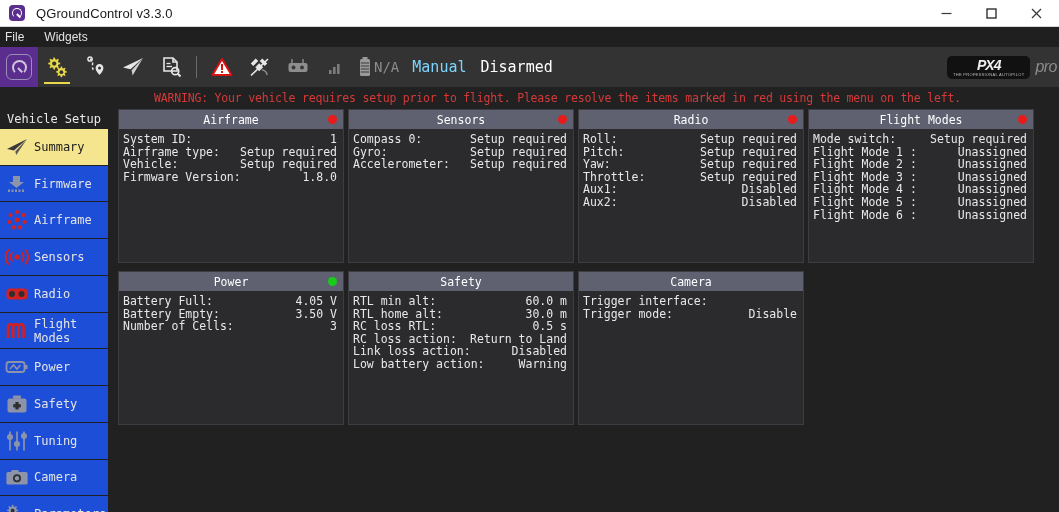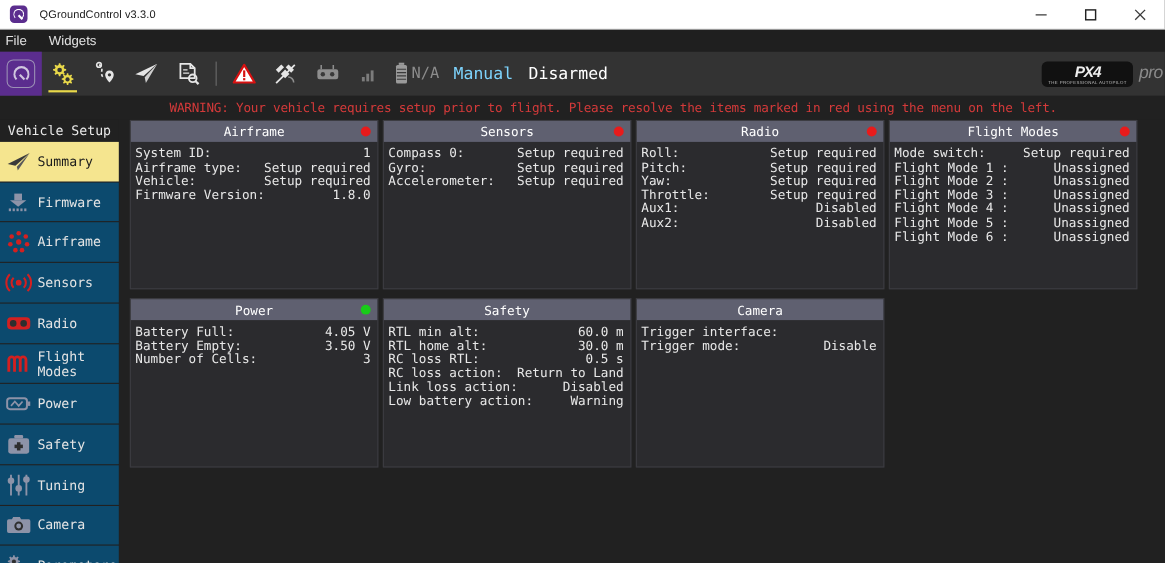--- a/index.html
+++ b/index.html
@@ -24,21 +24,21 @@
   .qlogo::before{
     content:"";position:absolute;left:3px;top:3px;width:8px;height:8px;
     border:1.6px solid #ffffff;border-radius:50%;
     border-bottom-color:transparent;
   }
   .qlogo::after{
     content:"";position:absolute;left:8px;top:8px;width:5px;height:1.6px;
     background:#ffffff;transform:rotate(45deg);transform-origin:left center;
   }
   .tb-title{
-    font-family:"Liberation Sans",sans-serif;font-size:10px;color:#1a1a1a;
+    font-family:"Liberation Sans",sans-serif;font-size:13px;color:#1a1a1a;
     margin-left:6px;letter-spacing:.1px;
   }
   .tb-spacer{flex:1;}
   .wbtn{
     width:45px;height:25px;display:flex;align-items:center;justify-content:center;
     color:#3a3a3a;font-family:"Liberation Sans",sans-serif;font-size:13px;
   }
   .wbtn svg{display:block;}
 
   
@@ -128,21 +128,21 @@
 
   .sidebar{
     width:108px;background:#212121;flex:none;
     display:flex;flex-direction:column;
   }
   .side-title{
     height:20px;line-height:20px;text-align:center;color:#e9e9e9;font-size:12px;
     font-family:"DejaVu Sans Mono","Liberation Mono",monospace;
   }
   .side-item{
-    height:36px;display:flex;align-items:center;background:#0c4a6e;
+    height:36px;display:flex;align-items:center;background:#1d4ed8;
     margin-bottom:1px;padding-left:4px;box-sizing:border-box;
   }
   .side-item.sel{background:#f5e58f;}
   .side-ico{
     width:26px;height:26px;display:flex;align-items:center;justify-content:center;flex:none;
   }
   .side-lbl{
     font-family:"DejaVu Sans Mono","Liberation Mono",monospace;
     font-size:12px;color:#e4e4e4;margin-left:4px;letter-spacing:0px;
   }

